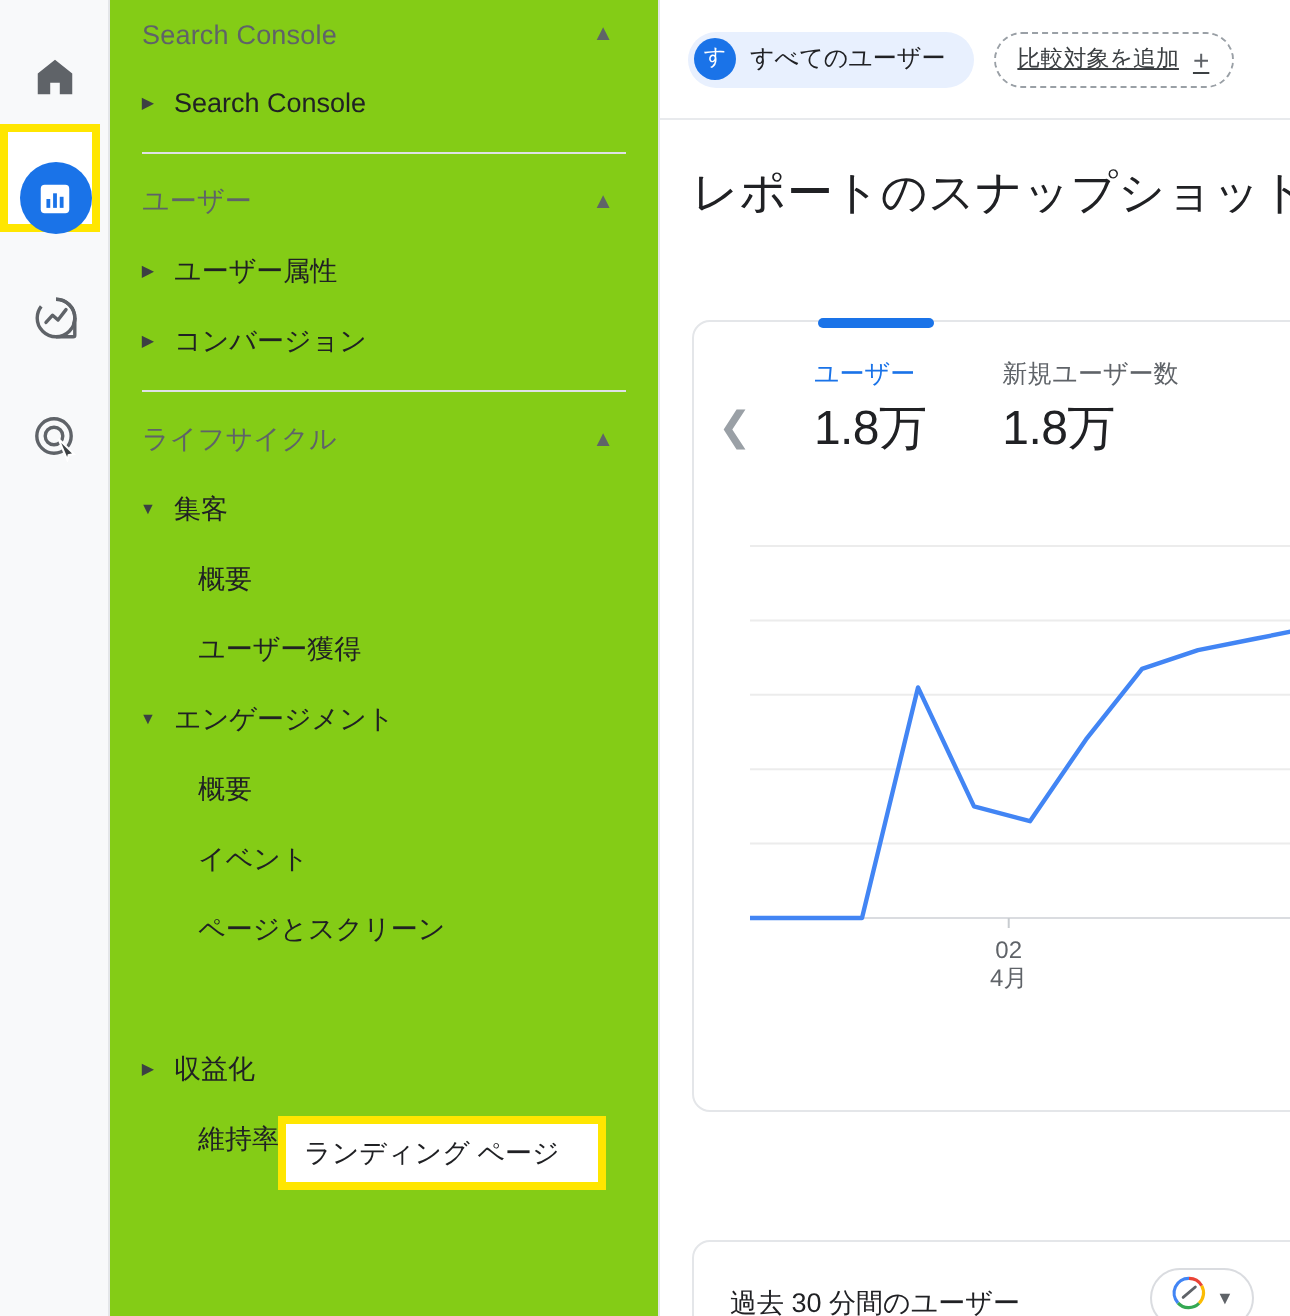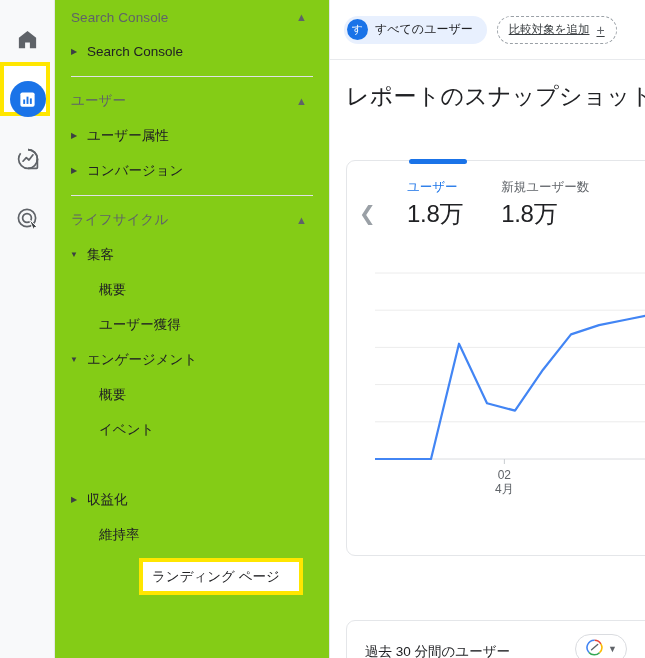--- a/index.html
+++ b/index.html
@@ -286,20 +286,23 @@
 
     <div class="nav-row">
       <span class="tri">▼</span>
       <span class="txt">エンゲージメント</span>
     </div>
     <div class="nav-row sub">
       <span class="txt">概要</span>
     </div>
     <div class="nav-row sub">
       <span class="txt">イベント</span>
+    </div>
+    <div class="nav-row sub">
+      <span class="txt">ページとスクリーン</span>
     </div>
     <div class="nav-row sub">
       <span class="txt" style="visibility:hidden">ランディング ページ</span>
     </div>
     <div class="nav-row">
       <span class="tri">▶</span>
       <span class="txt">収益化</span>
     </div>
     <div class="nav-row sub">
       <span class="txt">維持率</span>

